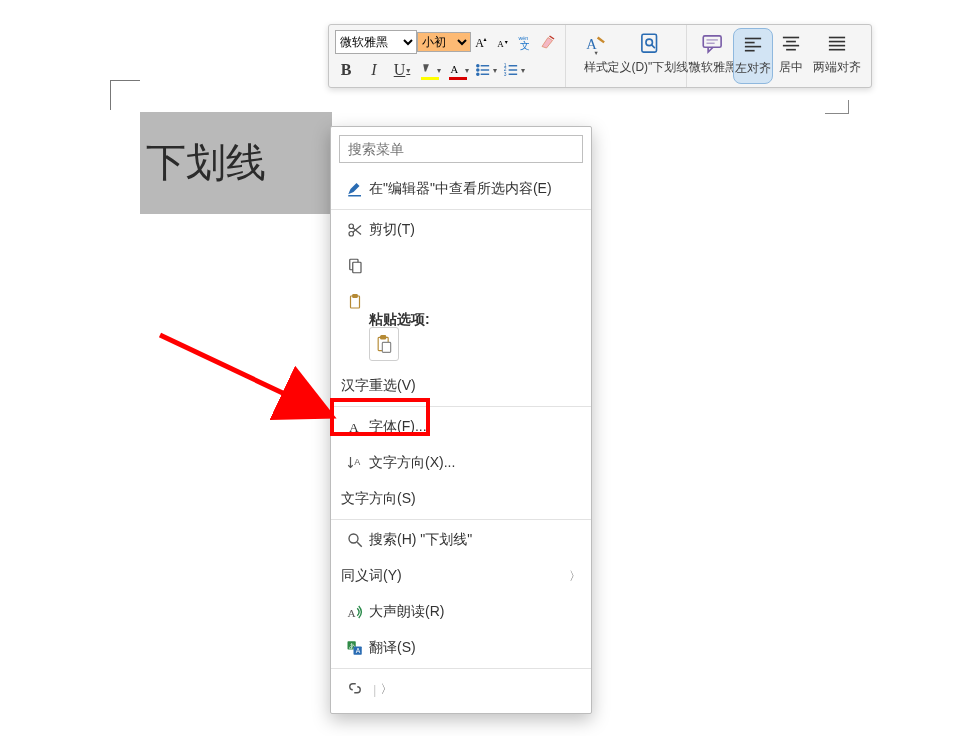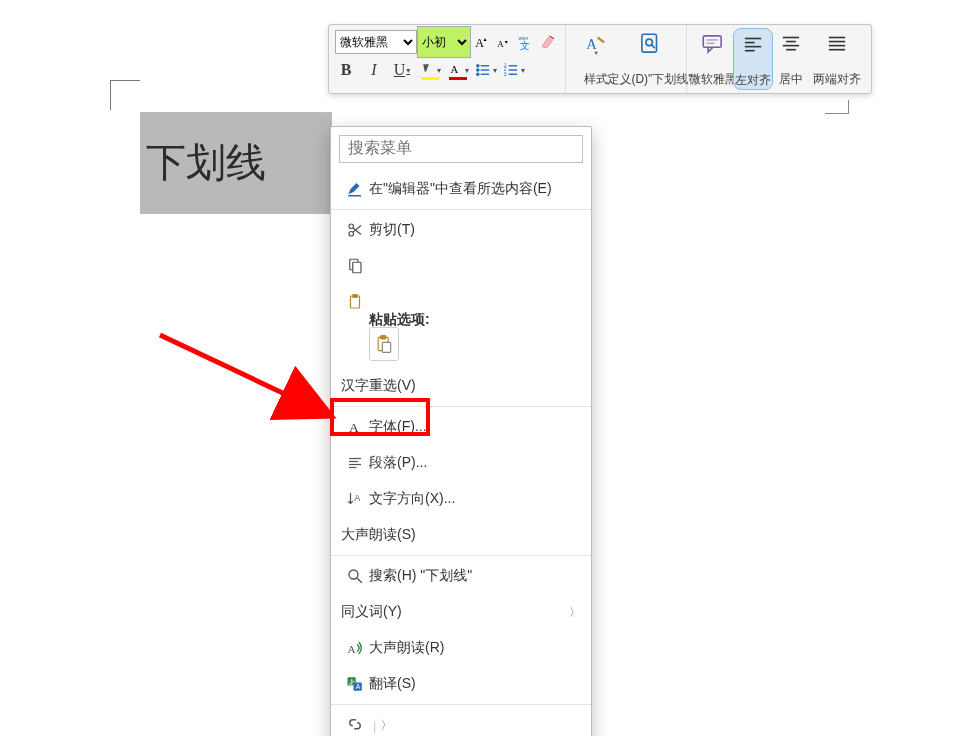--- a/index.html
+++ b/index.html
@@ -5,42 +5,42 @@
     * { margin:0; padding:0; box-sizing:border-box; }
     body { font-family:"Microsoft YaHei","Segoe UI",sans-serif; font-size:13px; background:#fff; width:964px; height:736px; position:relative; overflow:hidden; }
 
     
     .ribbon { position:absolute; left:328px; top:24px; display:flex; border:1px solid #c5c5c5; background:#f5f5f5; border-radius:3px; box-shadow:0 2px 6px rgba(0,0,0,.15); }
     .ribbon-block { display:flex; flex-direction:column; padding:3px 6px; border-right:1px solid #dcdcdc; }
     .ribbon-block:last-child { border-right:none; }
     .row1 { display:flex; align-items:center; height:28px;justify-content:center; }
     .row2 { display:flex; align-items:center; gap:6px; height:28px; }
     select.font-name { height:24px; width:82px; font-size:12px; background:#fff; border:1px solid #aaa; }
-    select.font-size { height:32px; width:54px; font-size:12px; background:#bef264; border:1px solid #aaa; }
+    select.font-size { height:20px; width:54px; font-size:12px; background:#fdba74; border:1px solid #aaa; }
     .tbtn { display:inline-flex; align-items:center; justify-content:center; width:22px; height:22px; color:#3b3b3b; cursor:default; position:relative; }
     .tbtn svg { width:18px; height:18px; }
     .dd::after{ content:"▾"; font-size:8px; margin-left:1px; color:#555; }
     .bold { font-weight:700; font-family:"Times New Roman",serif; font-size:16px; }
     .italic { font-style:italic; font-family:"Times New Roman",serif; font-size:16px; }
     .under { text-decoration:underline; font-family:"Times New Roman",serif; font-size:16px; }
     .colorbar { position:absolute; left:2px; right:2px; bottom:1px; height:3px; }
     .big-btn { display:flex; flex-direction:column; align-items:center; justify-content:flex-start; width:48px; padding:2px 0; gap:2px; color:#333; }
     .big-btn .icon { width:28px; height:28px; display:flex; align-items:center; justify-content:center; }
-    .big-btn .lab { font-size:12px; text-align:center; line-height:14px; white-space:nowrap; color:#404040;margin-top:12px; }
+    .big-btn .lab { font-size:12px; text-align:center; line-height:14px; white-space:nowrap; color:#404040; }
     .big-btn.sel { background:#d2e4f4; border:1px solid #8fb8de; border-radius:8px; }
 
     
     .doc-corner { position:absolute; left:110px; top:80px; width:30px; height:30px; border-left:1px solid #777; border-top:1px solid #777; }
     .sel-text   { position:absolute; left:140px; top:112px; width:192px; height:102px; background:#b9b9b9; color:#2b2b2b; font-size:40px; line-height:100px; padding-left:6px; font-family:"Microsoft YaHei",sans-serif; letter-spacing:0; }
     .ruler-end  { position:absolute; left:825px; top:100px; width:24px; height:14px; border-bottom:1px solid #888; border-right:1px solid #888; }
 
     
     .menu { position:absolute; left:330px; top:126px; width:262px; background:#fff; border:1px solid #bcbcbc; box-shadow:0 6px 18px rgba(0,0,0,.25); padding-bottom:6px; border-radius:2px; }
     .menu .search { margin:8px; }
-    .menu .search input { width:100%; height:28px; padding:0 8px; font-size:16px; color:#888; border:1px solid #bfbfbf;font-family:Liberation Mono, monospace; }
+    .menu .search input { width:100%; height:28px; padding:0 8px; font-size:14px; color:#888; border:1px solid #bfbfbf; }
     .mi { display:flex; align-items:center; height:36px; padding:0 10px 0 10px; cursor:default; color:#333; white-space:nowrap; }
     .mi .mico { width:28px; display:flex; align-items:center; justify-content:center; color:#555; }
     .mi .mlab { flex:1; font-size:14px; }
     .mi .chev { color:#666; font-size:12px; }
     .mi.bold-lab .mlab { font-weight:700;margin-top:36px; }
     .mi.indent { }
     .paste-box { height:48px; display:flex; align-items:center; padding-left:38px; }
     .paste-icon { width:30px; height:34px; border:1px solid #cfcfcf; border-radius:3px; display:flex; align-items:center; justify-content:center; color:#b58a35; }
     .menu-sep { height:1px; background:#e2e2e2; margin:2px 0; }
 
@@ -265,41 +265,30 @@
   <div class="mi">
     <span class="mico">
         <svg viewBox="0 0 24 24">
           <text x="4" y="19" font-size="18" font-family="serif" fill="#333">A</text>
         </svg>
       </span>
     <span class="mlab">字体(F)...</span>
   </div>
   <div class="mi">
     <span class="mico">
-        <svg viewBox="0 0 24 24" stroke="#555" stroke-width="1.6">
-          <line x1="4" y1="6" x2="20" y2="6"></line>
-          <line x1="4" y1="10" x2="16" y2="10"></line>
-          <line x1="4" y1="14" x2="20" y2="14"></line>
-          <line x1="4" y1="18" x2="14" y2="18"></line>
-        </svg>
-      </span>
-    <span class="mlab">段落(P)...</span>
-  </div>
-  <div class="mi">
-    <span class="mico">
         <svg viewBox="0 0 24 24" stroke="#555" fill="none" stroke-width="1.6">
           <path d="M6 4 L6 18"></path>
           <path d="M3 15 L6 18 L9 15"></path>
           <text x="11" y="14" font-size="12" fill="#555" stroke="none">A</text>
         </svg>
       </span>
     <span class="mlab">文字方向(X)...</span>
   </div>
   <div class="mi indent">
-    <span class="mlab">大声朗读(S)</span>
+    <span class="mlab">文字方向(S)</span>
   </div>
   <div class="menu-sep"></div>
 
   <div class="mi">
     <span class="mico">
         <svg viewBox="0 0 24 24" stroke="#555" fill="none" stroke-width="1.8">
           <circle cx="10" cy="10" r="6"></circle>
           <line x1="15" y1="15" x2="21" y2="21"></line>
         </svg>
       </span>

